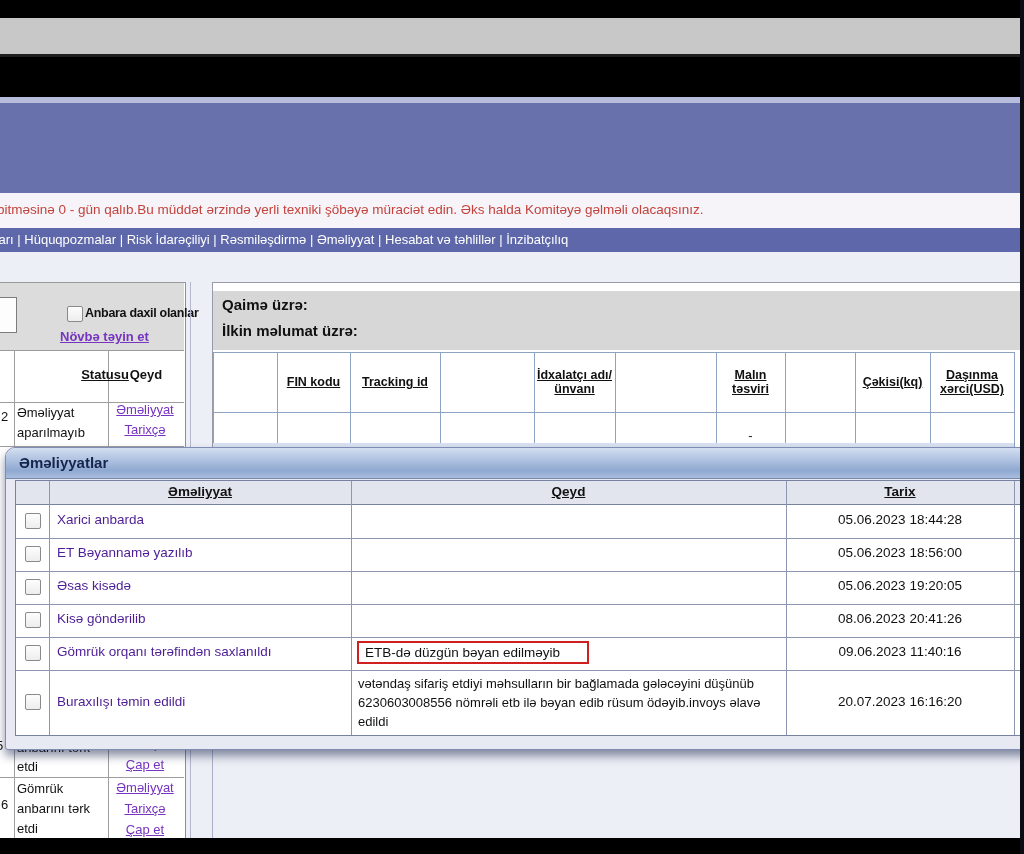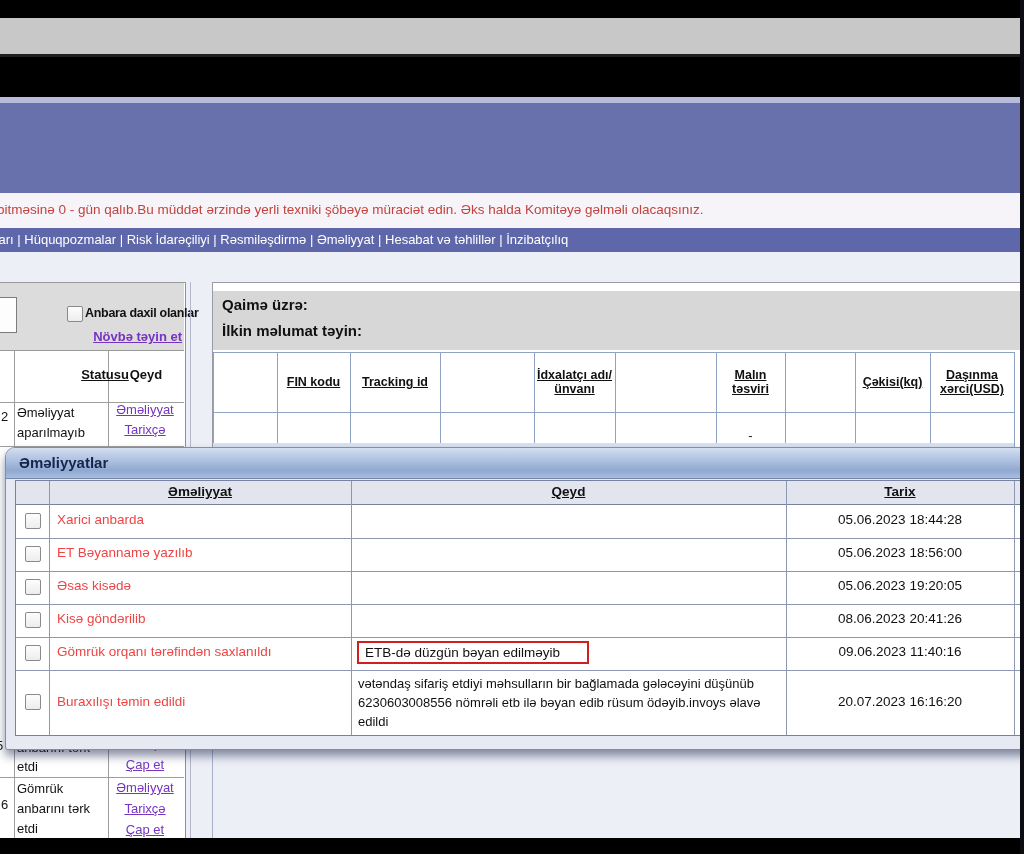--- a/index.html
+++ b/index.html
@@ -26,21 +26,21 @@
   
   .workspace{left:0;top:252px;width:1024px;height:586px;background:#edeff6;}
   
   .sidebar{left:0;top:282px;width:185px;height:556px;background:#ffffff;
            border-top:1px solid #9a9a9a;border-right:1px solid #8f8f8f;}
   .sidebar-head{left:0;top:283px;width:184px;height:67px;background:#dcdcdc;border-bottom:1px solid #9a9a9a;}
   .minibox{left:-9px;top:297px;width:24px;height:34px;background:#fdfdfd;border:1px solid #7c7c7c;}
   .cb{width:14px;height:14px;background:linear-gradient(#fdfdfd,#ededed);border:1px solid #8a8a8a;border-radius:2px;}
   .sb-cb{left:67px;top:306px;}
   .sb-label{left:85px;top:306px;width:102px;font-size:12.5px;font-weight:bold;color:#111;letter-spacing:-0.3px;white-space:nowrap;}
-  .sb-link{left:60px;top:329px;width:122px;text-align:right;font-size:13px;font-weight:bold;
+  .sb-link{left:60px;top:329px;width:122px;text-align:left;font-size:13px;font-weight:bold;
            color:#7634c0;text-decoration:underline;cursor:pointer;}
   .vline{background:#9e9e9e;width:1px;}
   .hline{background:#9e9e9e;height:1px;}
   .sb-colhdr{top:367px;font-size:13px;font-weight:bold;color:#111;text-align:center;}
   .sb-text{font-size:13px;color:#111;}
   .plink{color:#7634c0;text-decoration:underline;font-size:13px;cursor:pointer;}
   .sb-linkcol{width:70px;text-align:center;left:110px;}
   
   .mainpanel{left:212px;top:282px;width:809px;height:180px;background:#ffffff;
              border-top:1px solid #9a9aa8;border-left:1px solid #9a9aa8;}
@@ -60,21 +60,21 @@
          box-shadow:0 6px 10px rgba(25,35,75,0.5);z-index:50;}
   .modal-hdr{left:0;top:0;width:100%;height:30px;border-radius:9px 9px 0 0;
              background:linear-gradient(#d4dff1 0%,#b3c5e2 35%,#8fa9d1 75%,#a9bcdd 100%);
              border-bottom:1px solid #7487ab;}
   .modal-title{left:13px;top:6px;font-size:15px;font-weight:bold;color:#16254e;}
   .mtable{left:9px;top:32px;width:1012px;height:254px;background:#ffffff;border:1px solid #76829f;}
   .mt-hrow{left:0;top:0;width:100%;height:23px;background:#e2e4ee;border-bottom:1px solid #76829f;}
   .mt-hlabel{top:3px;font-size:13.5px;font-weight:bold;color:#111;text-decoration:underline;text-align:center;cursor:pointer;}
   .mt-vline{background:#8d97b2;width:1px;}
   .mt-rowline{background:#8d97b2;height:1px;left:0;width:100%;}
-  .mt-op{left:41px;font-size:13.5px;color:#ef4444;}
+  .mt-op{left:41px;font-size:13.5px;color:#4c1d95;}
   .mt-date{left:770px;width:228px;text-align:center;font-size:13.5px;color:#111;}
   .mt-cb{left:9px;}
   .note-red{left:341px;width:222px;border:2px solid #cf1f1f;font-size:13.5px;color:#111;
             padding:2px 0 2px 6px;background:#fff;}
   .mt-note{left:342px;width:432px;font-size:13px;color:#111;line-height:19px;}
   
   .bar-top{left:0;top:0;width:1024px;height:18px;background:#000;z-index:90;}
   .bar-bottom{left:0;top:838px;width:1024px;height:16px;background:#000;z-index:90;}
   .bar-right{left:1020px;top:0;width:4px;height:854px;background:#0c0c14;z-index:90;}
 </style>
@@ -137,21 +137,21 @@
   <div class="abs sb-text" style="left:17px;top:821px;">etdi</div>
   <div class="abs plink sb-linkcol" style="top:780px;">Əməliyyat</div>
   <div class="abs plink sb-linkcol" style="top:801px;">Tarixçə</div>
   <div class="abs plink sb-linkcol" style="top:822px;">Çap et</div>
 
   <div class="abs" style="left:190px;top:282px;width:1px;height:556px;background:#b4b7cb;"></div>
 
   <div class="abs mainpanel"></div>
   <div class="abs mainhead">
     <div class="abs mh-t1">Qaimə üzrə:</div>
-    <div class="abs mh-t2">İlkin məlumat təyin:</div>
+    <div class="abs mh-t2">İlkin məlumat üzrə:</div>
   </div>
 
   <div class="abs mtbl-line" style="left:213px;top:352px;width:801px;height:1px;"></div>
   <div class="abs mtbl-line" style="left:213px;top:412px;width:801px;height:1px;"></div>
   <div class="abs mtbl-line" style="left:213px;top:352px;width:1px;height:110px;"></div>
   <div class="abs mtbl-line" style="left:277px;top:352px;width:1px;height:110px;"></div>
   <div class="abs mtbl-line" style="left:350px;top:352px;width:1px;height:110px;"></div>
   <div class="abs mtbl-line" style="left:440px;top:352px;width:1px;height:110px;"></div>
   <div class="abs mtbl-line" style="left:534px;top:352px;width:1px;height:110px;"></div>
   <div class="abs mtbl-line" style="left:615px;top:352px;width:1px;height:110px;"></div>

